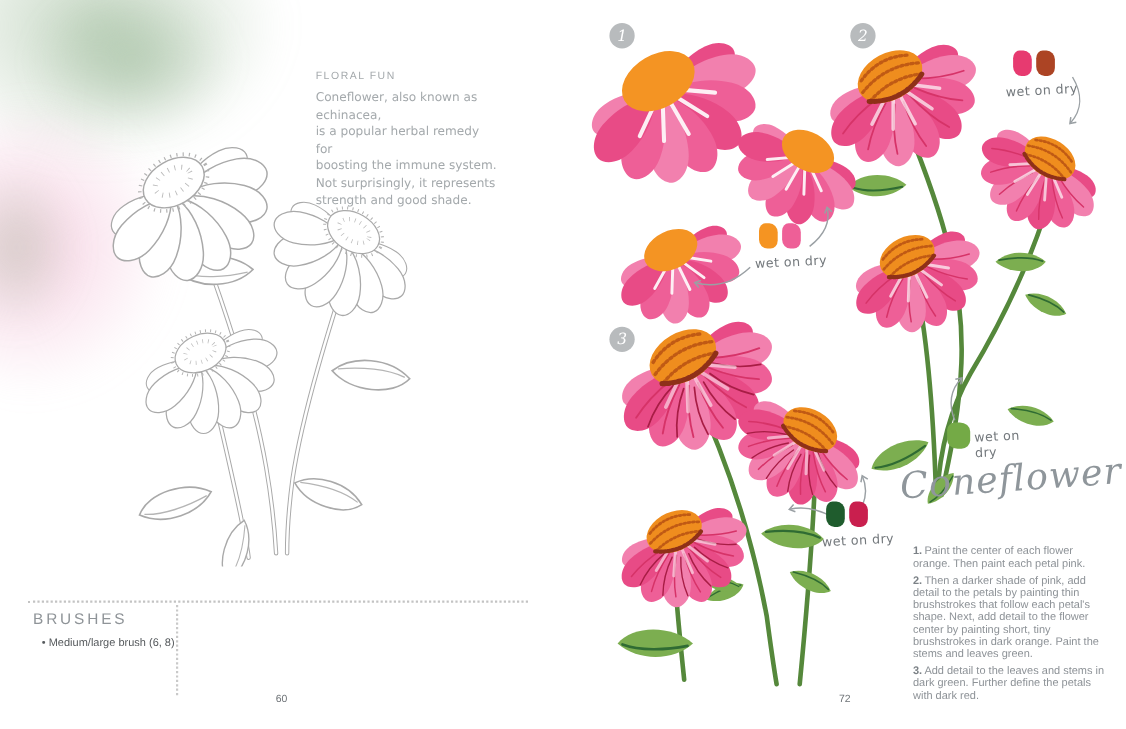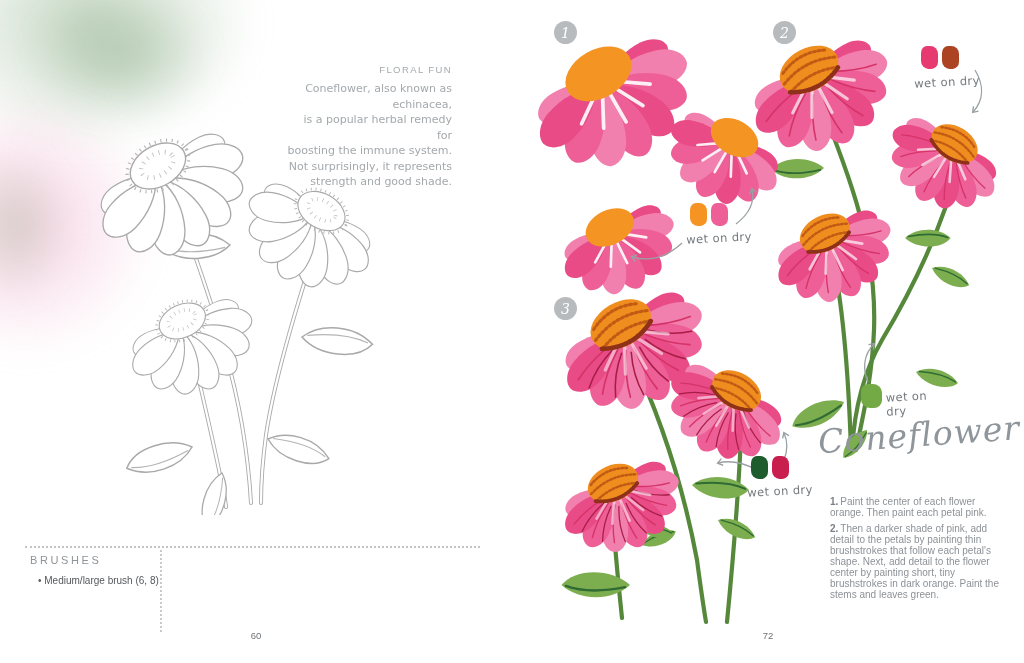--- a/index.html
+++ b/index.html
@@ -14,29 +14,29 @@
   .wash.g1{left:-50px;top:-80px;width:310px;height:230px;
     background:radial-gradient(ellipse at 45% 45%, rgba(150,182,146,.55), rgba(150,182,146,0) 70%);}
   .wash.g2{left:30px;top:-10px;width:180px;height:130px;
     background:radial-gradient(ellipse, rgba(140,175,138,.45), rgba(140,175,138,0) 70%);}
   .wash.p1{left:-70px;top:90px;width:230px;height:270px;
     background:radial-gradient(ellipse at 40% 50%, rgba(240,175,205,.55), rgba(240,175,205,0) 70%);}
   .wash.g3{left:-40px;top:150px;width:110px;height:150px;
     background:radial-gradient(ellipse, rgba(165,192,160,.40), rgba(165,192,160,0) 70%);}
 
   
-  .intro{position:absolute;left:287px;top:64px;width:165px;color:#a4a9ac;text-align:right;}
+  .intro{position:absolute;left:287px;top:64px;width:165px;color:#a4a9ac;}
   .intro-label{font-size:9.5px;letter-spacing:1.4px;margin-bottom:6px;}
   .intro-text{font-family:"DejaVu Sans",sans-serif;font-size:11px;line-height:15.5px;
     white-space:pre-line;color:#a4a9ac;}
 
   
   .rule-h{position:absolute;left:25px;top:546px;width:455px;border-top:2px dotted #c3c3c3;}
   .rule-v{position:absolute;left:160px;top:550px;height:82px;border-left:2px dotted #c9c9c9;}
-  .sec-heading{font-size:11px;letter-spacing:2.6px;color:#8f9498;}
+  .sec-heading{font-size:14px;letter-spacing:2.6px;color:#8f9498;}
   .brushes{position:absolute;left:30px;top:554px;}
   .brush-item{margin-top:9px;margin-left:8px;font-size:10px;color:#55595c;}
   .brush-item::before{content:"• ";color:#55595c;}
   .palette{position:absolute;left:176px;top:554px;}
   .sw-grid{margin-top:9px;display:grid;grid-template-columns:repeat(4,25px);gap:5px 5px;width:120px;}
   .sw{width:25px;height:25px;border-radius:38% 52% 44% 50% / 46% 42% 54% 48%;}
   .sw:nth-child(2n){border-radius:50% 40% 52% 42% / 44% 52% 42% 52%;}
 
   .pagenum{position:absolute;bottom:22px;left:0;width:100%;text-align:center;
     font-size:9.5px;color:#6e7377;}
@@ -299,17 +299,20 @@
 
     <div class="title-script">Coneflower</div>
 
     <div class="instructions">
       <p>
         <b>1.</b><span>Paint the center of each flower orange. Then paint each petal pink.</span>
       </p>
       <p>
         <b>2.</b><span>Then a darker shade of pink, add detail to the petals by painting thin brushstrokes that follow each petal's shape. Next, add detail to the flower center by painting short, tiny brushstrokes in dark orange. Paint the stems and leaves green.</span>
       </p>
+      <p>
+        <b>3.</b><span>Add detail to the leaves and stems in dark green. Further define the petals with dark red.</span>
+      </p>
     </div>
 
     <div class="pagenum">72</div>
   </div>
 </div>
 
 </body></html>

